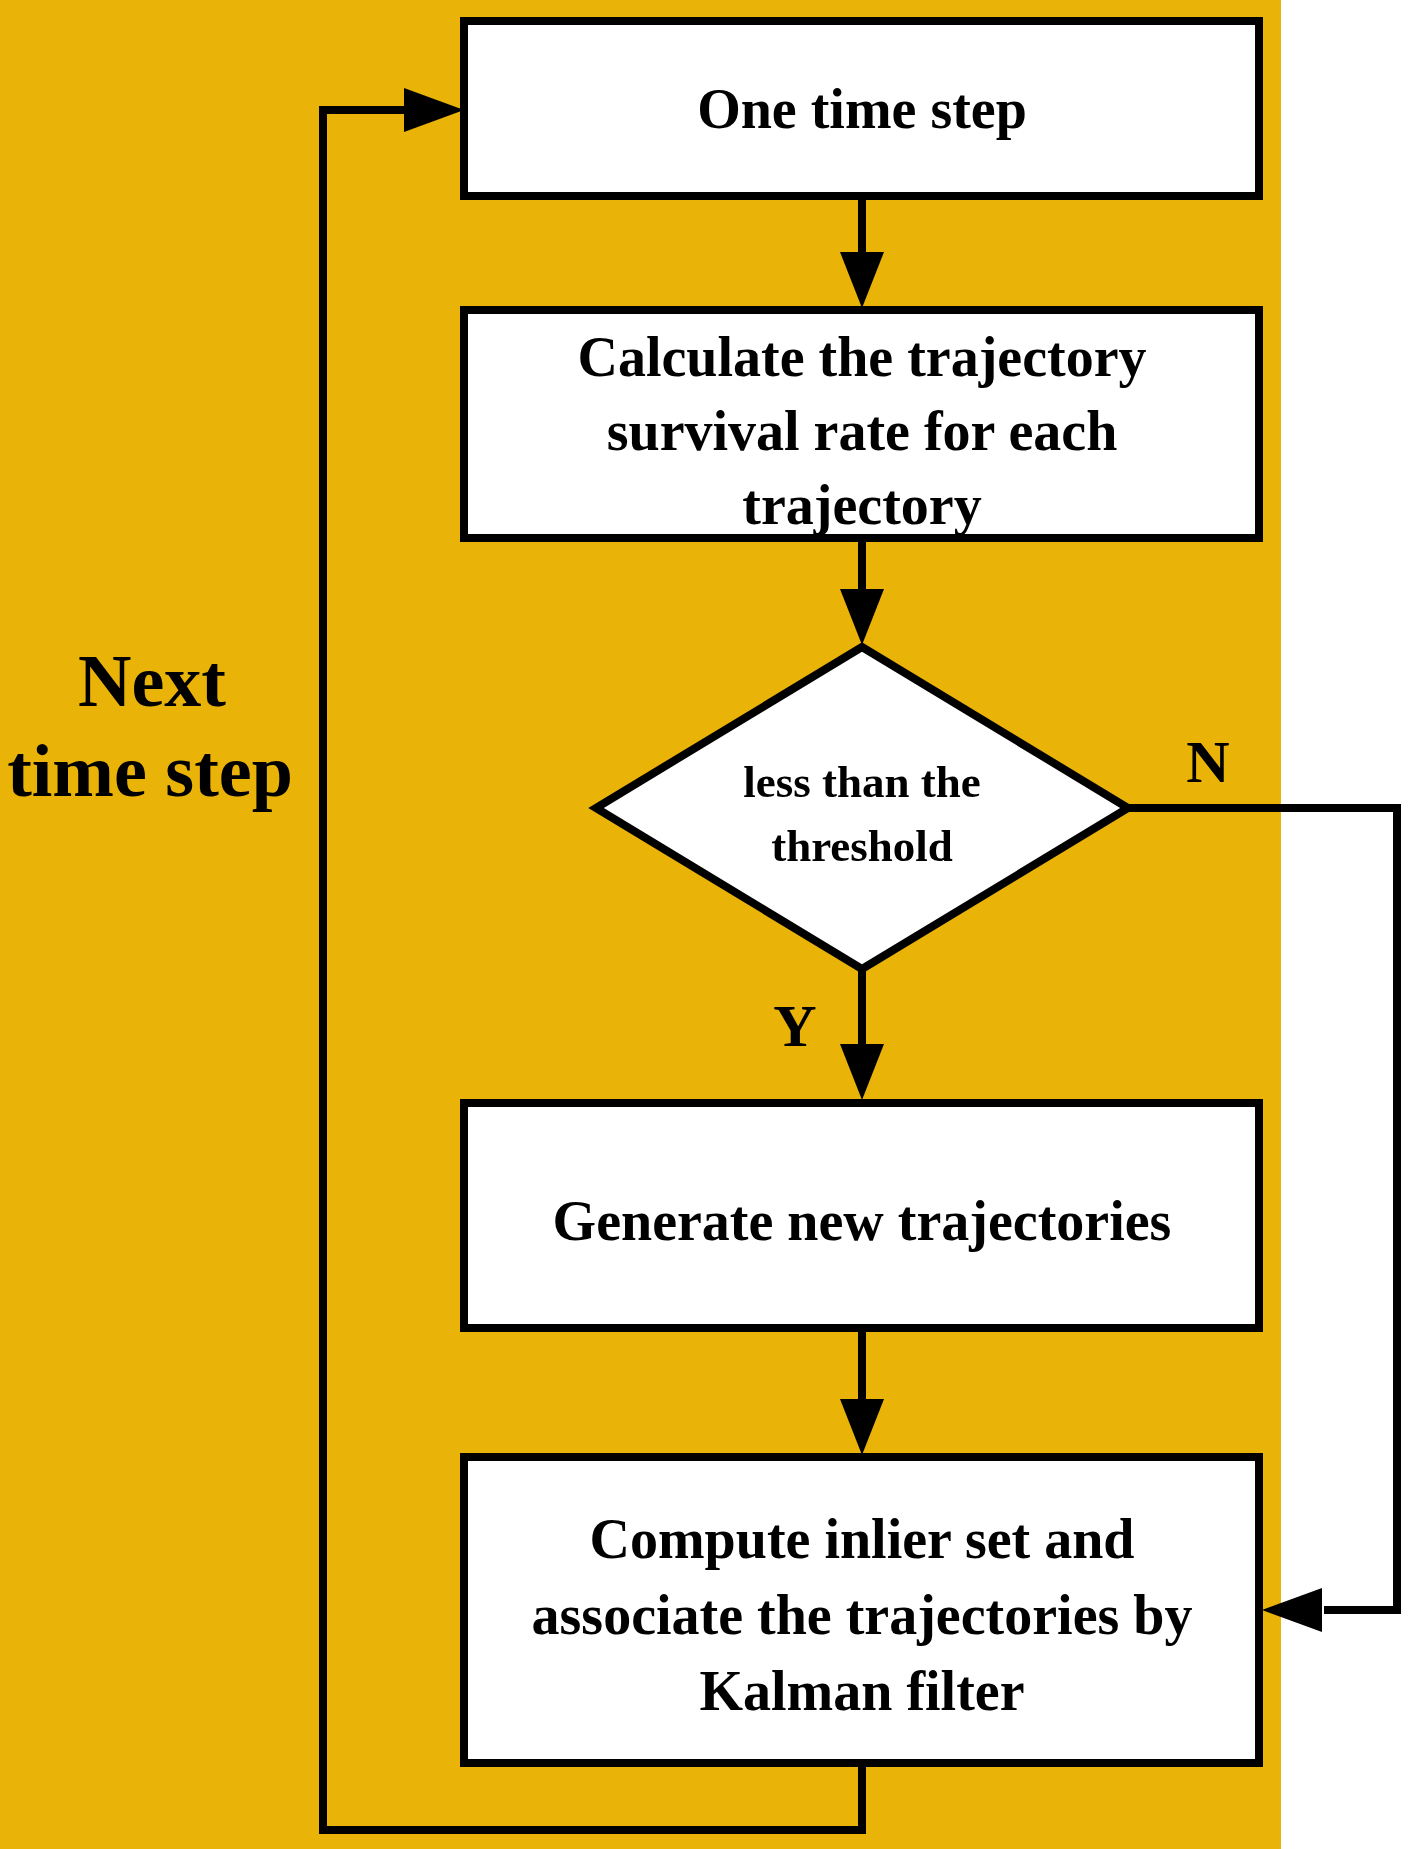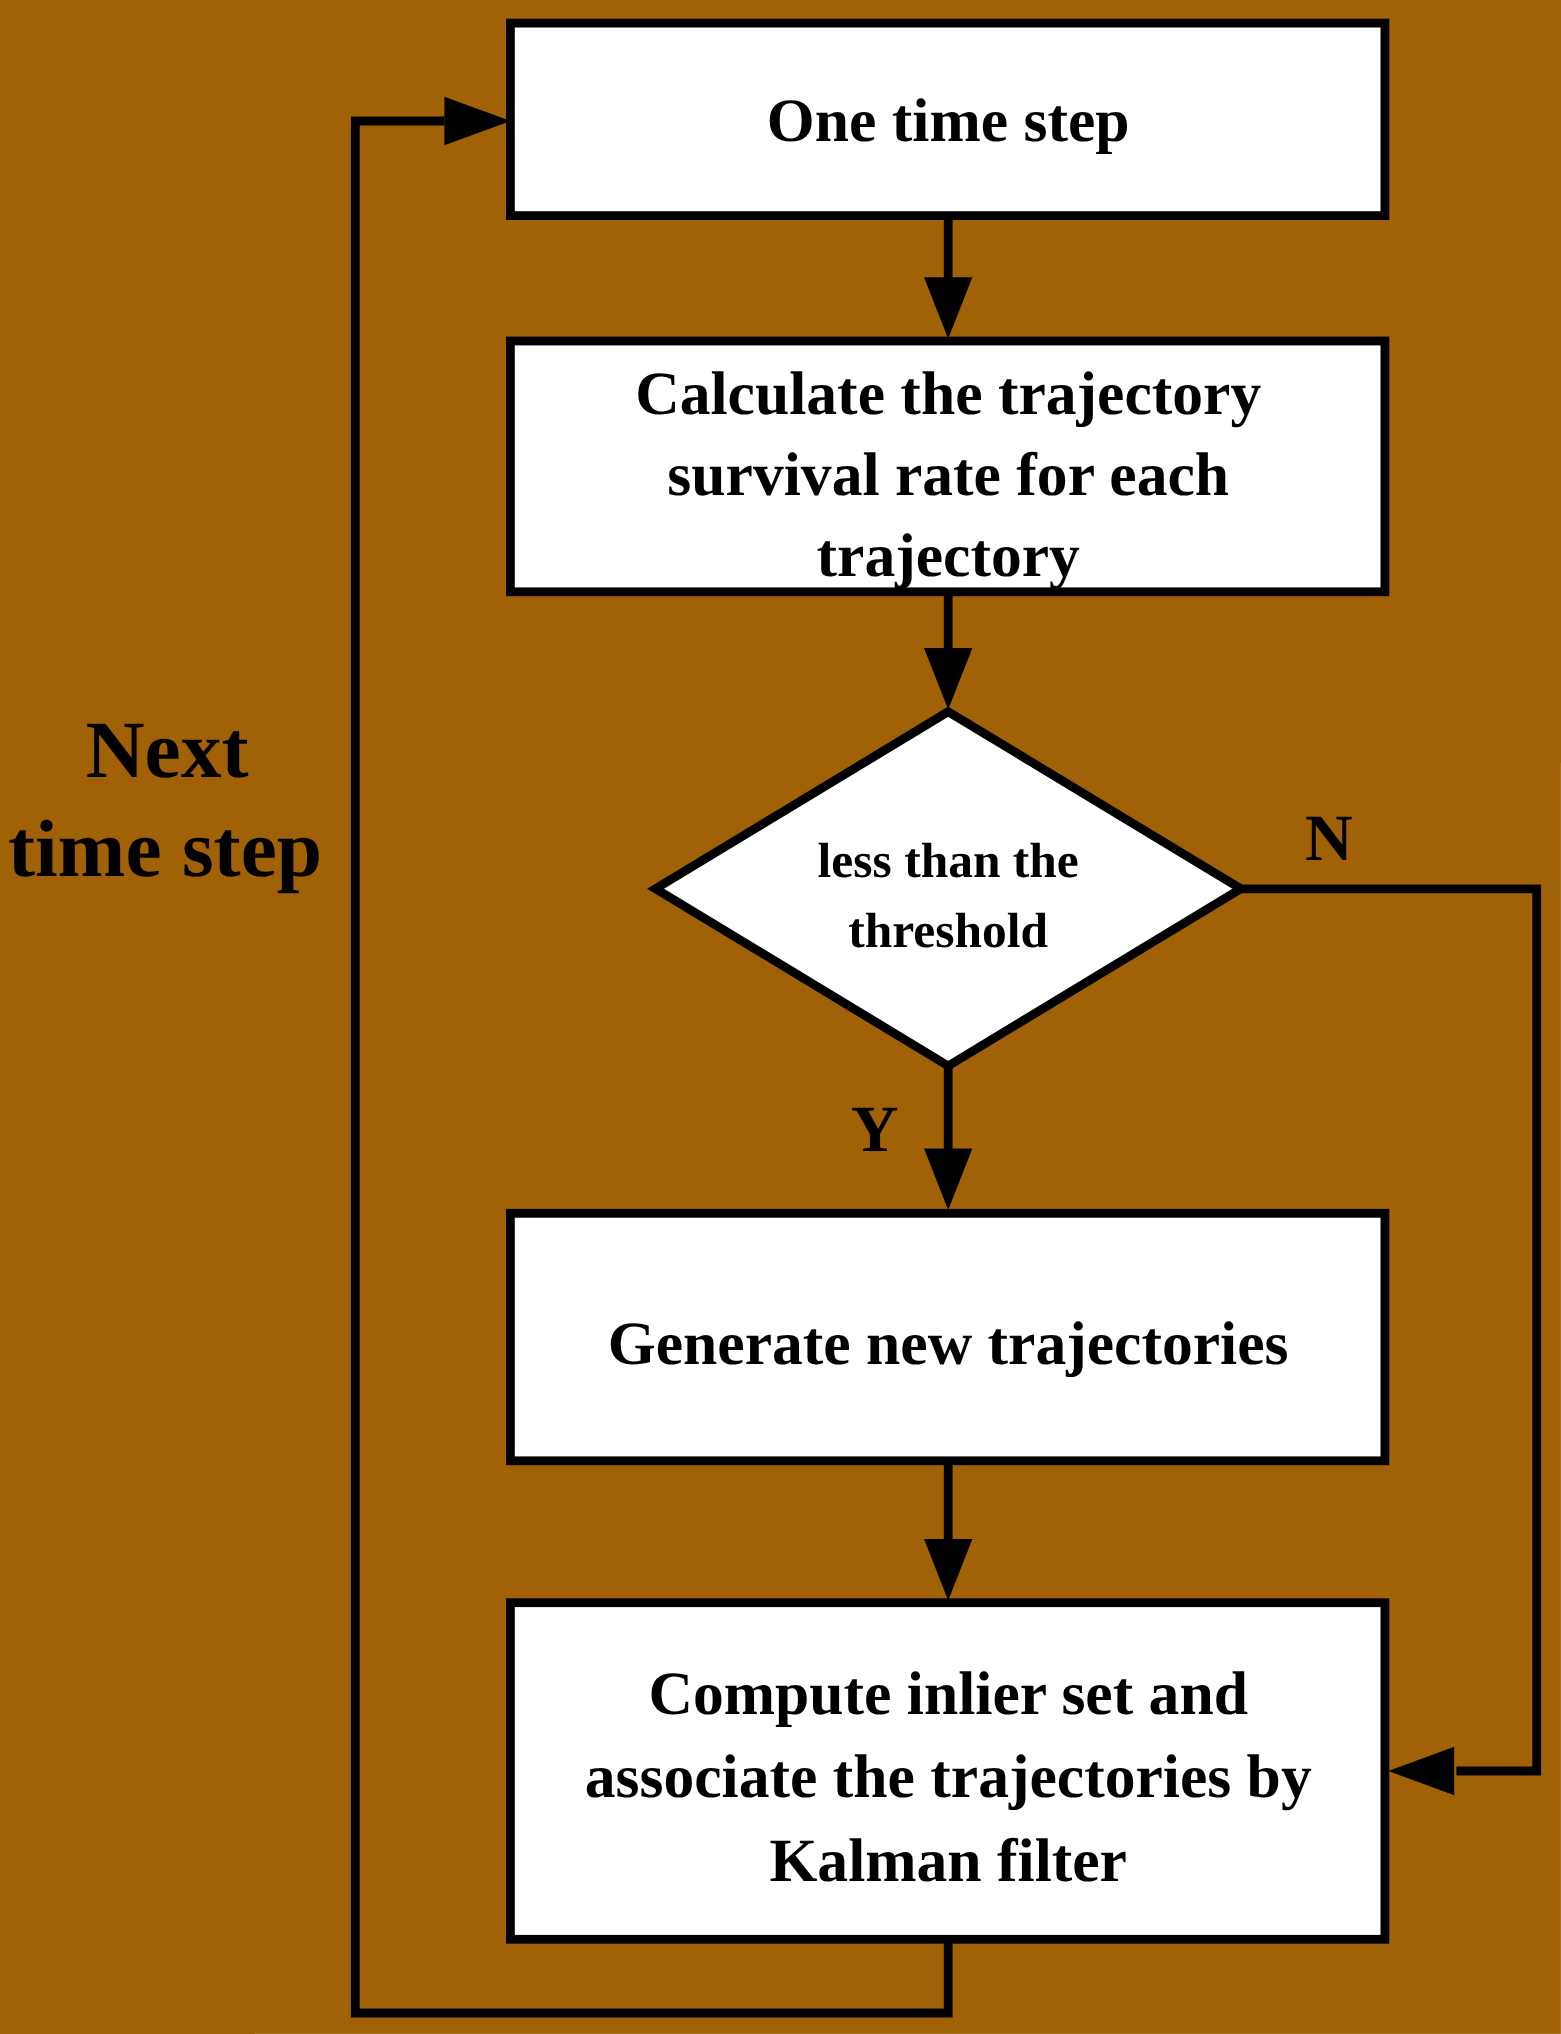--- a/index.html
+++ b/index.html
@@ -5,23 +5,23 @@
   html, body {
     margin: 0;
     padding: 0;
     background: #ffffff;
     width: 1419px;
     height: 1849px;
     overflow: hidden;
   }
   .flowchart-wrap {
     position: relative;
-    width: 1419px;
+    width: 1281px;
     height: 1849px;
-    background: #a16207;
+    background: #eab308;
   }
   svg {
     display: block;
   }
   .node-box {
     fill: #ffffff;
     stroke: #000000;
     stroke-width: 8;
   }
   .edge {

